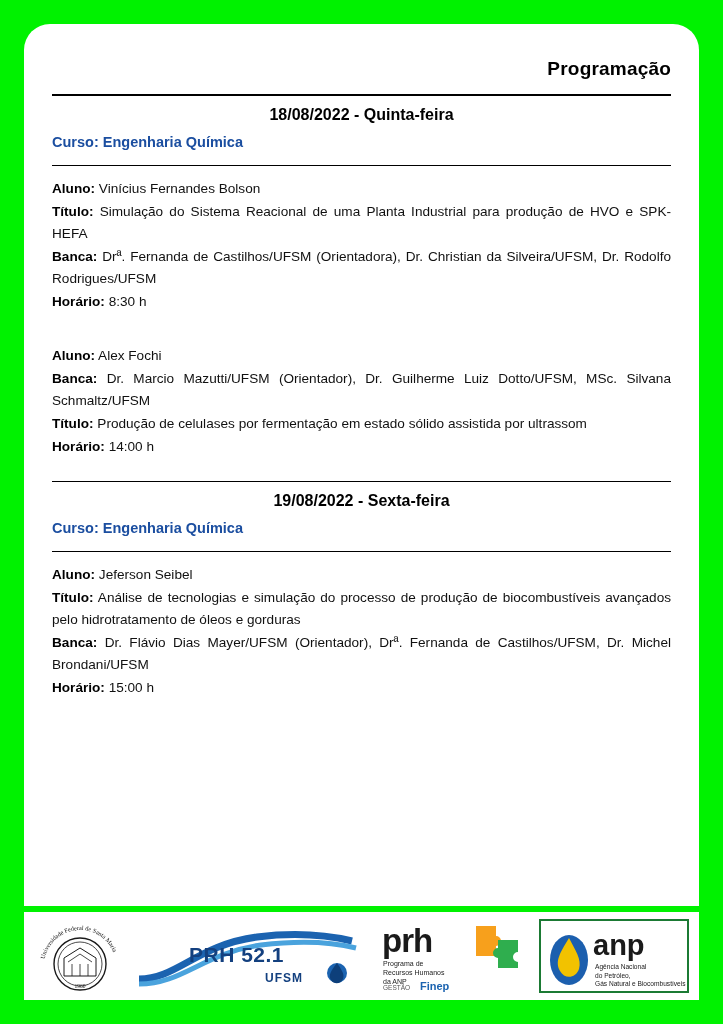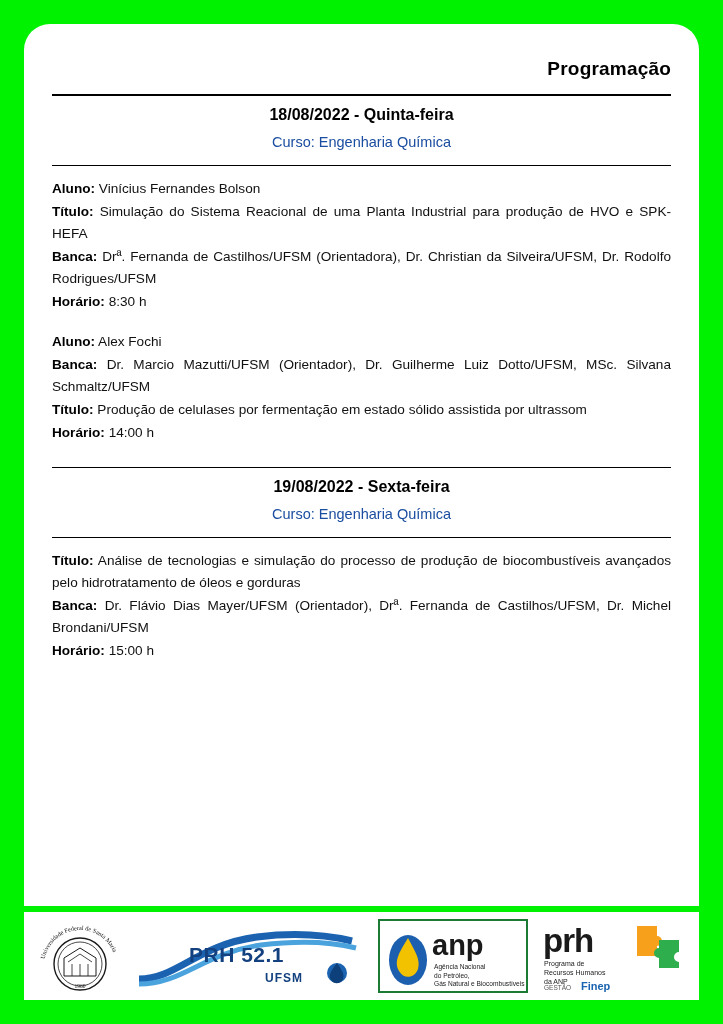--- a/index.html
+++ b/index.html
@@ -56,31 +56,31 @@
     padding: 10px 0 4px 0;
   }
   .day-date {
     text-align: center;
     font-size: 16px;
     font-weight: bold;
     color: #000;
     margin-bottom: 10px;
   }
   .day-course {
-    text-align: center;
+    text-align: left;
     font-size: 14.5px;
-    font-weight: normal;
+    font-weight: bold;
     color: #1b4ea0;
     margin-bottom: 11px;
   }
   .entries {
     padding-top: 12px;
   }
   .entry {
-    margin-bottom: 4px;
+    margin-bottom: 18px;
     font-size: 13.6px;
     line-height: 1.62;
     color: #111;
     text-align: justify;
   }
   .entry:last-child {
     margin-bottom: 0;
   }
   .entry p {
     margin: 0 0 1px 0;
@@ -280,20 +280,24 @@
     <div class="day-block">
       <hr class="rule thin">
       <div class="day-head">
         <div class="day-date">19/08/2022 - Sexta-feira</div>
         <div class="day-course">Curso: Engenharia Química</div>
       </div>
       <hr class="rule thin">
 
       <div class="entries">
         <div class="entry">
+          <p>
+            <span class="lbl">Aluno:</span>
+            <span>Jeferson Seibel</span>
+          </p>
           <p>
             <span class="lbl">Título:</span>
             <span>Análise de tecnologias e simulação do processo de produção de biocombustíveis avançados pelo hidrotratamento de óleos e gorduras</span>
           </p>
           <p>
             <span class="lbl">Banca:</span>
             <span>Dr. Flávio Dias Mayer/UFSM (Orientador), Drª. Fernanda de Castilhos/UFSM, Dr. Michel Brondani/UFSM</span>
           </p>
           <p class="nojust">
             <span class="lbl">Horário:</span>
@@ -335,38 +339,38 @@
           <path d="M2 57 C 46 57, 66 26, 124 18 C 165 13, 195 15, 219 21" fill="none" stroke="#4aa3dd" stroke-width="5"></path>
           <circle cx="200" cy="46" r="10" fill="#1b63b0"></circle>
           <path d="M200 36 C 194 44, 191 48, 194 53 C 197 58, 204 57, 206 52 C 208 47, 204 42, 200 36 Z" fill="#0d3f7a"></path>
         </svg>
         <div class="prh521-main">PRH 52.1</div>
         <div class="prh521-sub">UFSM</div>
       </div>
     </div>
 
     <div class="logo">
-      <div class="logo-anp">
-        <svg width="46" height="62" viewBox="0 0 46 62" style="position:absolute;left:5px;top:5px;">
-          <ellipse cx="23" cy="34" rx="19" ry="25" fill="#1c5fae"></ellipse>
-          <path d="M23 12 C 13 28, 9 36, 14 45 C 19 54, 30 52, 33 43 C 36 33, 29 24, 23 12 Z" fill="#f2c200"></path>
-        </svg>
-        <div class="anp-word">anp</div>
-        <div class="anp-sub">Agência Nacional<br>do Petróleo,<br>Gás Natural e Biocombustíveis</div>
-      </div>
-    </div>
-
-    <div class="logo">
       <div class="logo-prh">
         <div class="prh-word">prh</div>
         <div class="prh-desc">Programa de<br>Recursos Humanos<br>da ANP</div>
         <div class="prh-gestao">GESTÃO</div>
         <div class="prh-finep">Finep</div>
         <svg width="60" height="56" viewBox="0 0 60 56" style="position:absolute;left:92px;top:6px;">
           <path d="M6 4 h20 v10 a5 5 0 0 1 0 10 v10 h-20 z" fill="#f7a01c"></path>
           <path d="M28 18 h20 v12 a5 5 0 0 0 0 10 v6 h-20 v-10 a5 5 0 0 1 0-10 z" fill="#2fae4e"></path>
         </svg>
       </div>
     </div>
 
+    <div class="logo">
+      <div class="logo-anp">
+        <svg width="46" height="62" viewBox="0 0 46 62" style="position:absolute;left:5px;top:5px;">
+          <ellipse cx="23" cy="34" rx="19" ry="25" fill="#1c5fae"></ellipse>
+          <path d="M23 12 C 13 28, 9 36, 14 45 C 19 54, 30 52, 33 43 C 36 33, 29 24, 23 12 Z" fill="#f2c200"></path>
+        </svg>
+        <div class="anp-word">anp</div>
+        <div class="anp-sub">Agência Nacional<br>do Petróleo,<br>Gás Natural e Biocombustíveis</div>
+      </div>
+    </div>
+
   </div>
 
 </div>
 
 </body></html>

